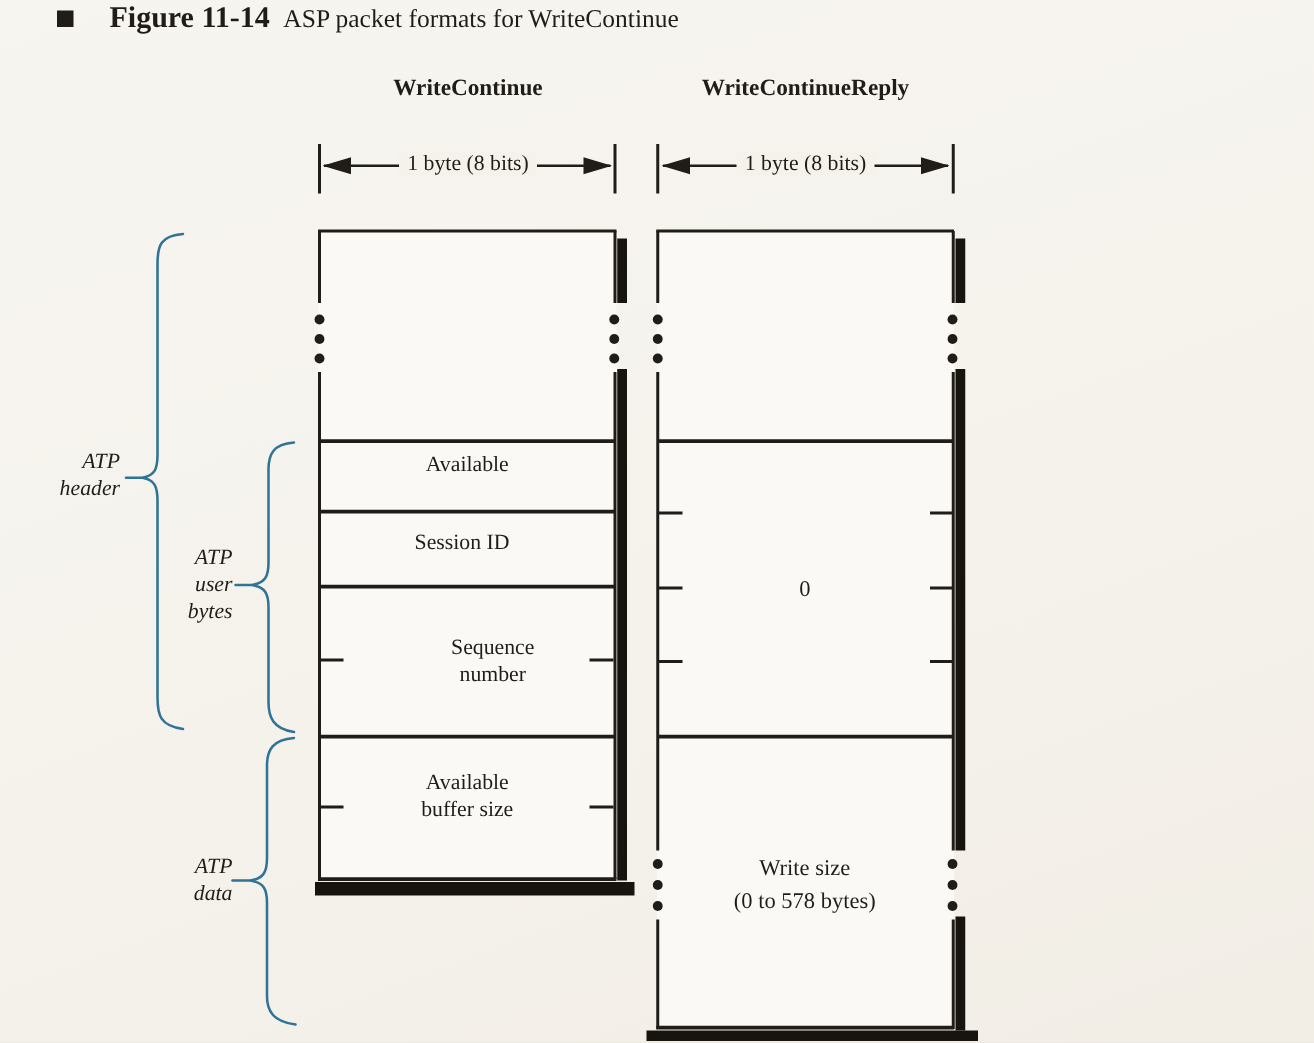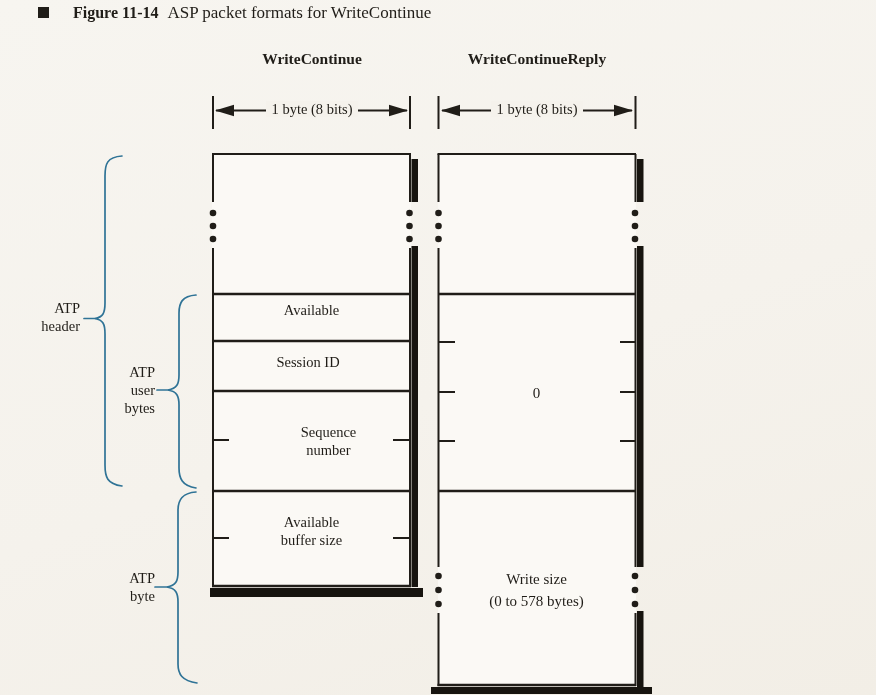--- a/index.html
+++ b/index.html
@@ -29,29 +29,29 @@
   .arrow-head{fill:var(--ink);stroke:none;}
   .brace-path{stroke:var(--brace);stroke-width:1.7;fill:none;stroke-linecap:round;}
   .box-fill{fill:var(--box_fill);stroke:none;}
 
   .title-row{
     left:38px;top:3px;
     display:flex;align-items:center;
     line-height:19px;white-space:nowrap;
   }
   .title-bullet{width:11px;height:11px;background:var(--ink);flex:0 0 auto;}
-  .title-label{font-weight:bold;font-size:16px;margin-left:24px;}
+  .title-label{font-weight:bold;font-size:20px;margin-left:24px;}
   .title-caption{font-size:17px;margin-left:9px;}
 
   .col-header{top:50px;width:200px;text-align:center;font-weight:bold;font-size:15.5px;line-height:18px;}
   .byte-label{top:101px;width:200px;text-align:center;font-size:14.5px;line-height:17px;}
   .byte-label span{background:var(--paper);padding:0 6px;}
 
   .cell-text{text-align:center;font-size:14.5px;line-height:17px;}
-  .brace-label{text-align:right;font-size:14.5px;}
+  .brace-label{text-align:right;font-size:14.5px;font-style:italic;}
 </style>
 </head>
 <body>
 
 <div class="page">
 
   <svg class="diagram-svg" width="876" height="695" viewBox="0 0 876 695">
 
     <rect class="box-fill" x="212" y="153" width="199" height="434"></rect>
     <rect class="box-fill" x="438" y="153" width="198" height="533"></rect>
@@ -179,16 +179,16 @@
     <div>ATP</div>
     <div>header</div>
   </div>
   <div class="abs brace-label" style="left:96px;top:363px;width:59px;line-height:18px;">
     <div>ATP</div>
     <div>user</div>
     <div>bytes</div>
   </div>
   <div class="abs brace-label" style="left:96px;top:569px;width:59px;line-height:18px;">
     <div>ATP</div>
-    <div>byte</div>
+    <div>data</div>
   </div>
 
 </div>
 
 </body></html>

